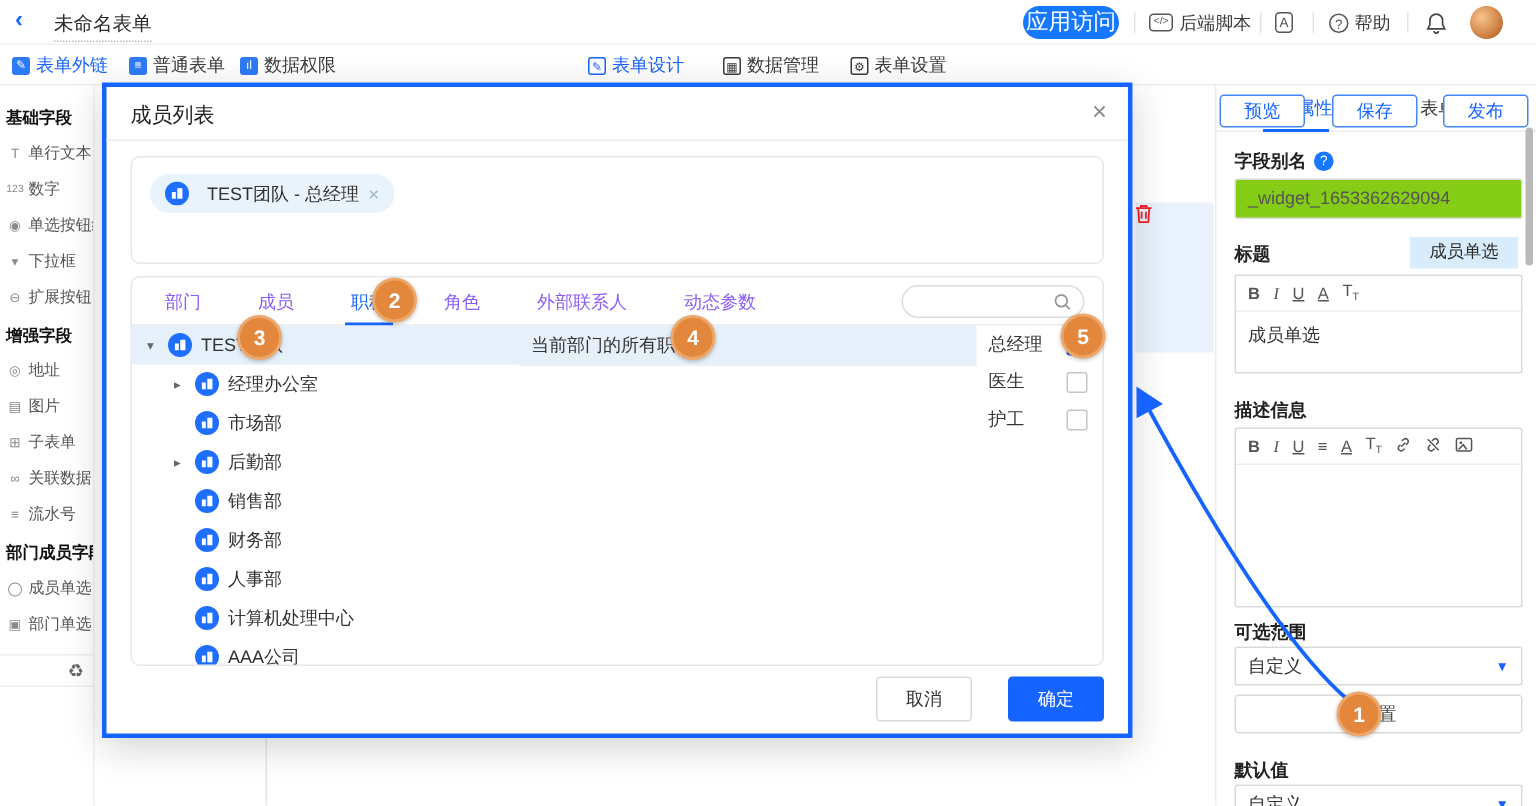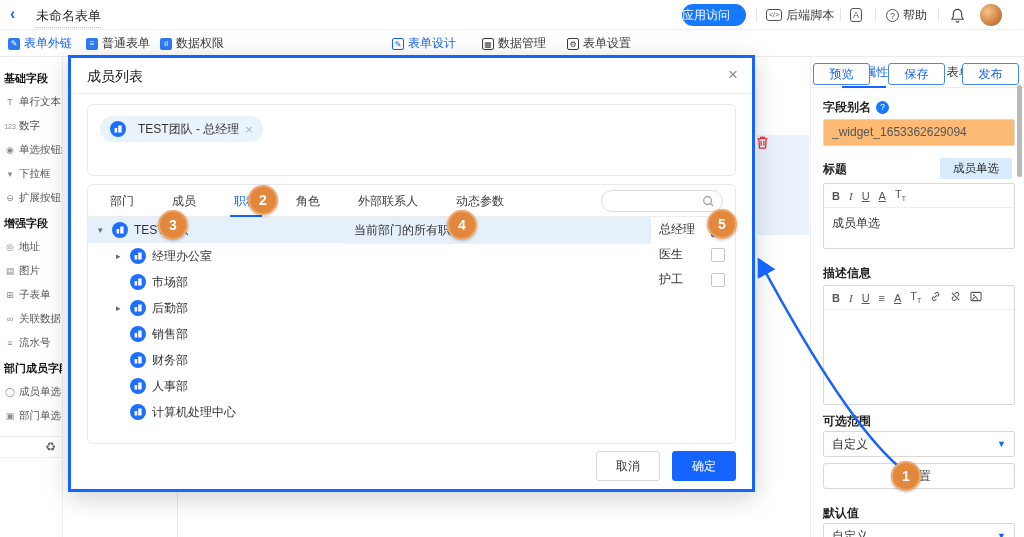--- a/index.html
+++ b/index.html
@@ -6,21 +6,21 @@
   html,body { width:1024px; height:537px; overflow:hidden; background:#fff;
     font-family:"Liberation Sans","DejaVu Sans",sans-serif; font-size:12px; color:#333; }
 
   
   #topbar { position:absolute; left:0; top:0; width:1024px; height:30px; background:#fff;
     border-bottom:1px solid #f0f0f0; z-index:5; }
   .back { position:absolute; left:10px; top:5px; color:#1664FF; font-size:16px; font-weight:bold; cursor:pointer; }
   .doc-title { position:absolute; left:36px; top:7px; font-size:13px; color:#2b2b2b;
     border-bottom:1px dotted #bbb; padding-bottom:2px; }
   .pill-btn { position:absolute; left:682px; top:4px; width:64px; height:22px; background:#1677FF;
-    color:#fff; border:none; border-radius:12px; font-size:12px; line-height:22px; text-align:left; }
+    color:#fff; border:none; border-radius:12px; font-size:15px; line-height:22px; text-align:center; }
   .tb-item { position:absolute; top:6px; height:18px; display:flex; align-items:center; gap:4px; color:#3b3b3b; }
   .vdiv { position:absolute; top:8px; width:1px; height:14px; background:#e5e5e5; }
   .mini-box { display:inline-block; border:1px solid #555; border-radius:3px; font-size:7px;
     line-height:10px; padding:0 2px; color:#555; }
   .q-icon { display:inline-block; width:13px; height:13px; border:1px solid #555; border-radius:50%;
     font-size:9px; line-height:12px; text-align:center; color:#555; }
   .avatar { position:absolute; left:980px; top:4px; width:22px; height:22px; border-radius:50%;
     background:radial-gradient(circle at 35% 35%, #f6c48b, #c9763a 70%, #8a4a1e); }
 
   
@@ -57,57 +57,57 @@
   .m-head { position:absolute; left:0; top:0; right:0; height:36px; border-bottom:1px solid #ededed; }
   .m-title { position:absolute; left:16px; top:10px; font-size:14px; color:#222; }
   .m-close { position:absolute; right:14px; top:7px; font-size:17px; color:#888; cursor:pointer; }
   .sel-box { position:absolute; left:16px; top:46px; right:16px; height:72px; border:1px solid #e8e8e8; border-radius:6px; }
   .chip { position:absolute; left:12px; top:11px; height:26px; background:#E8F3FB; border-radius:14px;
     display:flex; align-items:center; gap:6px; padding:0 10px; color:#333; }
   .chip .x { color:#9bb7cc; cursor:pointer; font-size:13px; }
   .main-box { position:absolute; left:16px; top:126px; right:16px; height:260px; border:1px solid #e8e8e8; border-radius:6px; overflow:hidden; }
   .m-tabs { position:absolute; left:0; top:0; right:0; height:32px; border-bottom:1px solid #ececec; display:flex;
     align-items:center; padding-left:22px; gap:38px; }
-  .m-tab { color:#404040; cursor:pointer; position:relative; height:32px; line-height:32px; }
+  .m-tab { color:#8b5cf6; cursor:pointer; position:relative; height:32px; line-height:32px; }
   .m-tab.active { color:#1664FF; }
   .m-tab.active::after { content:""; position:absolute; left:-4px; right:-4px; bottom:0; height:2px; background:#1664FF; }
   .srch { position:absolute; right:12px; top:5px; width:122px; height:22px; border:1px solid #dcdcdc; border-radius:12px; background:#fff; }
   .srch svg { position:absolute; right:7px; top:4px; }
   .m-body { position:absolute; left:0; top:32px; right:0; bottom:0; display:flex; }
   .col1 { width:258px; } .col2 { width:305px; } .col3 { flex:1; }
   .tree-row { display:flex; align-items:center; height:26px; padding-left:10px; cursor:pointer; white-space:nowrap; }
   .tree-row.sel { background:#E6F0FB; }
   .caret { width:14px; min-width:14px; color:#666; font-size:9px; }
   .org { width:16px; min-width:16px; height:16px; margin-right:6px; }
   .ind1 { padding-left:28px; }
   .scope-row { height:27px; line-height:27px; padding-left:8px; border-bottom:1px solid #f1f1f1; cursor:pointer; }
   .scope-row.sel { background:#E6F0FB; }
   .title-row { height:25px; display:flex; align-items:center; padding:0 10px 0 8px; }
   .title-row .lbl { flex:1; }
   .cb { width:14px; height:14px; border:1px solid #c6c6c6; border-radius:2px; background:#fff; cursor:pointer; position:relative; }
   .cb.on { background:#1664FF; border-color:#1664FF; }
   .cb.on::after { content:"✓"; position:absolute; left:2px; top:-1px; color:#fff; font-size:10px; font-weight:bold; }
-  .m-foot { position:absolute; right:16px; top:393px; display:flex; gap:12px; }
+  .m-foot { position:absolute; right:16px; top:393px; display:flex; gap:24px; }
   .btn { width:64px; height:30px; border-radius:3px; font-size:12px; text-align:center; line-height:28px; cursor:pointer; }
   .btn.ghost { border:1px solid #d9d9d9; background:#fff; color:#333; }
   .btn.primary { border:1px solid #1664FF; background:#1664FF; color:#fff; }
 
   
   #panel { position:absolute; left:810px; top:57px; width:214px; height:480px; background:#fff;
     border-left:1px solid #ececec; z-index:4; }
   .p-tabs { position:absolute; left:0; top:0; right:0; height:31px; border-bottom:1px solid #ececec;
     display:flex; justify-content:space-around; align-items:center; }
   .p-tab { cursor:pointer; color:#333; position:relative; height:31px; line-height:31px; }
   .p-tab.active { color:#1664FF; }
   .p-tab.active::after { content:""; position:absolute; left:2px; right:2px; bottom:0; height:2px; background:#1664FF; }
   .p-label { position:absolute; left:12px; font-weight:bold; color:#222; display:flex; align-items:center; gap:5px; }
   .help-dot { width:13px; height:13px; background:#1677FF; border-radius:50%; color:#fff; font-size:9px;
     line-height:13px; text-align:center; font-weight:normal; }
   .p-input { position:absolute; left:12px; width:192px; height:27px; border:1px solid #d9d9d9; border-radius:2px;
-    background:#fdba74; color:#555; line-height:25px; padding-left:8px; }
+    background:#84cc16; color:#555; line-height:25px; padding-left:8px; }
   .type-badge { position:absolute; right:12px; width:72px; height:21px; background:#D9ECFB; color:#2a2a2a;
     text-align:center; line-height:21px; font-size:11.5px; }
   .editor { position:absolute; left:12px; width:192px; border:1px solid #d9d9d9; border-radius:2px; background:#fff; }
   .ed-bar { height:24px; border-bottom:1px solid #eee; display:flex; align-items:center; gap:9px; padding-left:8px; color:#555; }
   .ed-bar span { cursor:pointer; font-size:11px; }
   .ed-b{font-weight:bold;} .ed-i{font-style:italic; font-family:"Liberation Serif",serif;}
   .ed-u,.ed-a{text-decoration:underline;} .ed-t sub{font-size:7px;}
   .ed-body { padding:7px 8px; color:#333; }
   .p-select { position:absolute; left:12px; width:192px; height:26px; border:1px solid #d9d9d9; border-radius:2px;
     line-height:24px; padding-left:8px; color:#333; background:#fff; cursor:pointer; }
@@ -349,20 +349,29 @@
           <span>人事部</span>
         </div>
         <div class="tree-row ind1">
           <span class="caret"></span>
           <svg class="org" width="16" height="16" viewBox="0 0 16 16">
               <circle cx="8" cy="8" r="8" fill="#1E6FFF"></circle>
               <rect x="4.6" y="7" width="2.6" height="4.5" fill="#fff"></rect>
               <rect x="8.2" y="4.5" width="3.4" height="7" fill="#fff"></rect>
             </svg>
           <span>计算机处理中心</span>
+        </div>
+        <div class="tree-row ind1">
+          <span class="caret"></span>
+          <svg class="org" width="16" height="16" viewBox="0 0 16 16">
+              <circle cx="8" cy="8" r="8" fill="#1E6FFF"></circle>
+              <rect x="4.6" y="7" width="2.6" height="4.5" fill="#fff"></rect>
+              <rect x="8.2" y="4.5" width="3.4" height="7" fill="#fff"></rect>
+            </svg>
+          <span>AAA公司</span>
         </div>
       </div>
       <div class="col2">
         <div class="scope-row sel">当前部门的所有职称</div>
       </div>
       <div class="col3">
         <div class="title-row">
           <span class="lbl">总经理</span>
           <span class="cb on"></span>
         </div>

